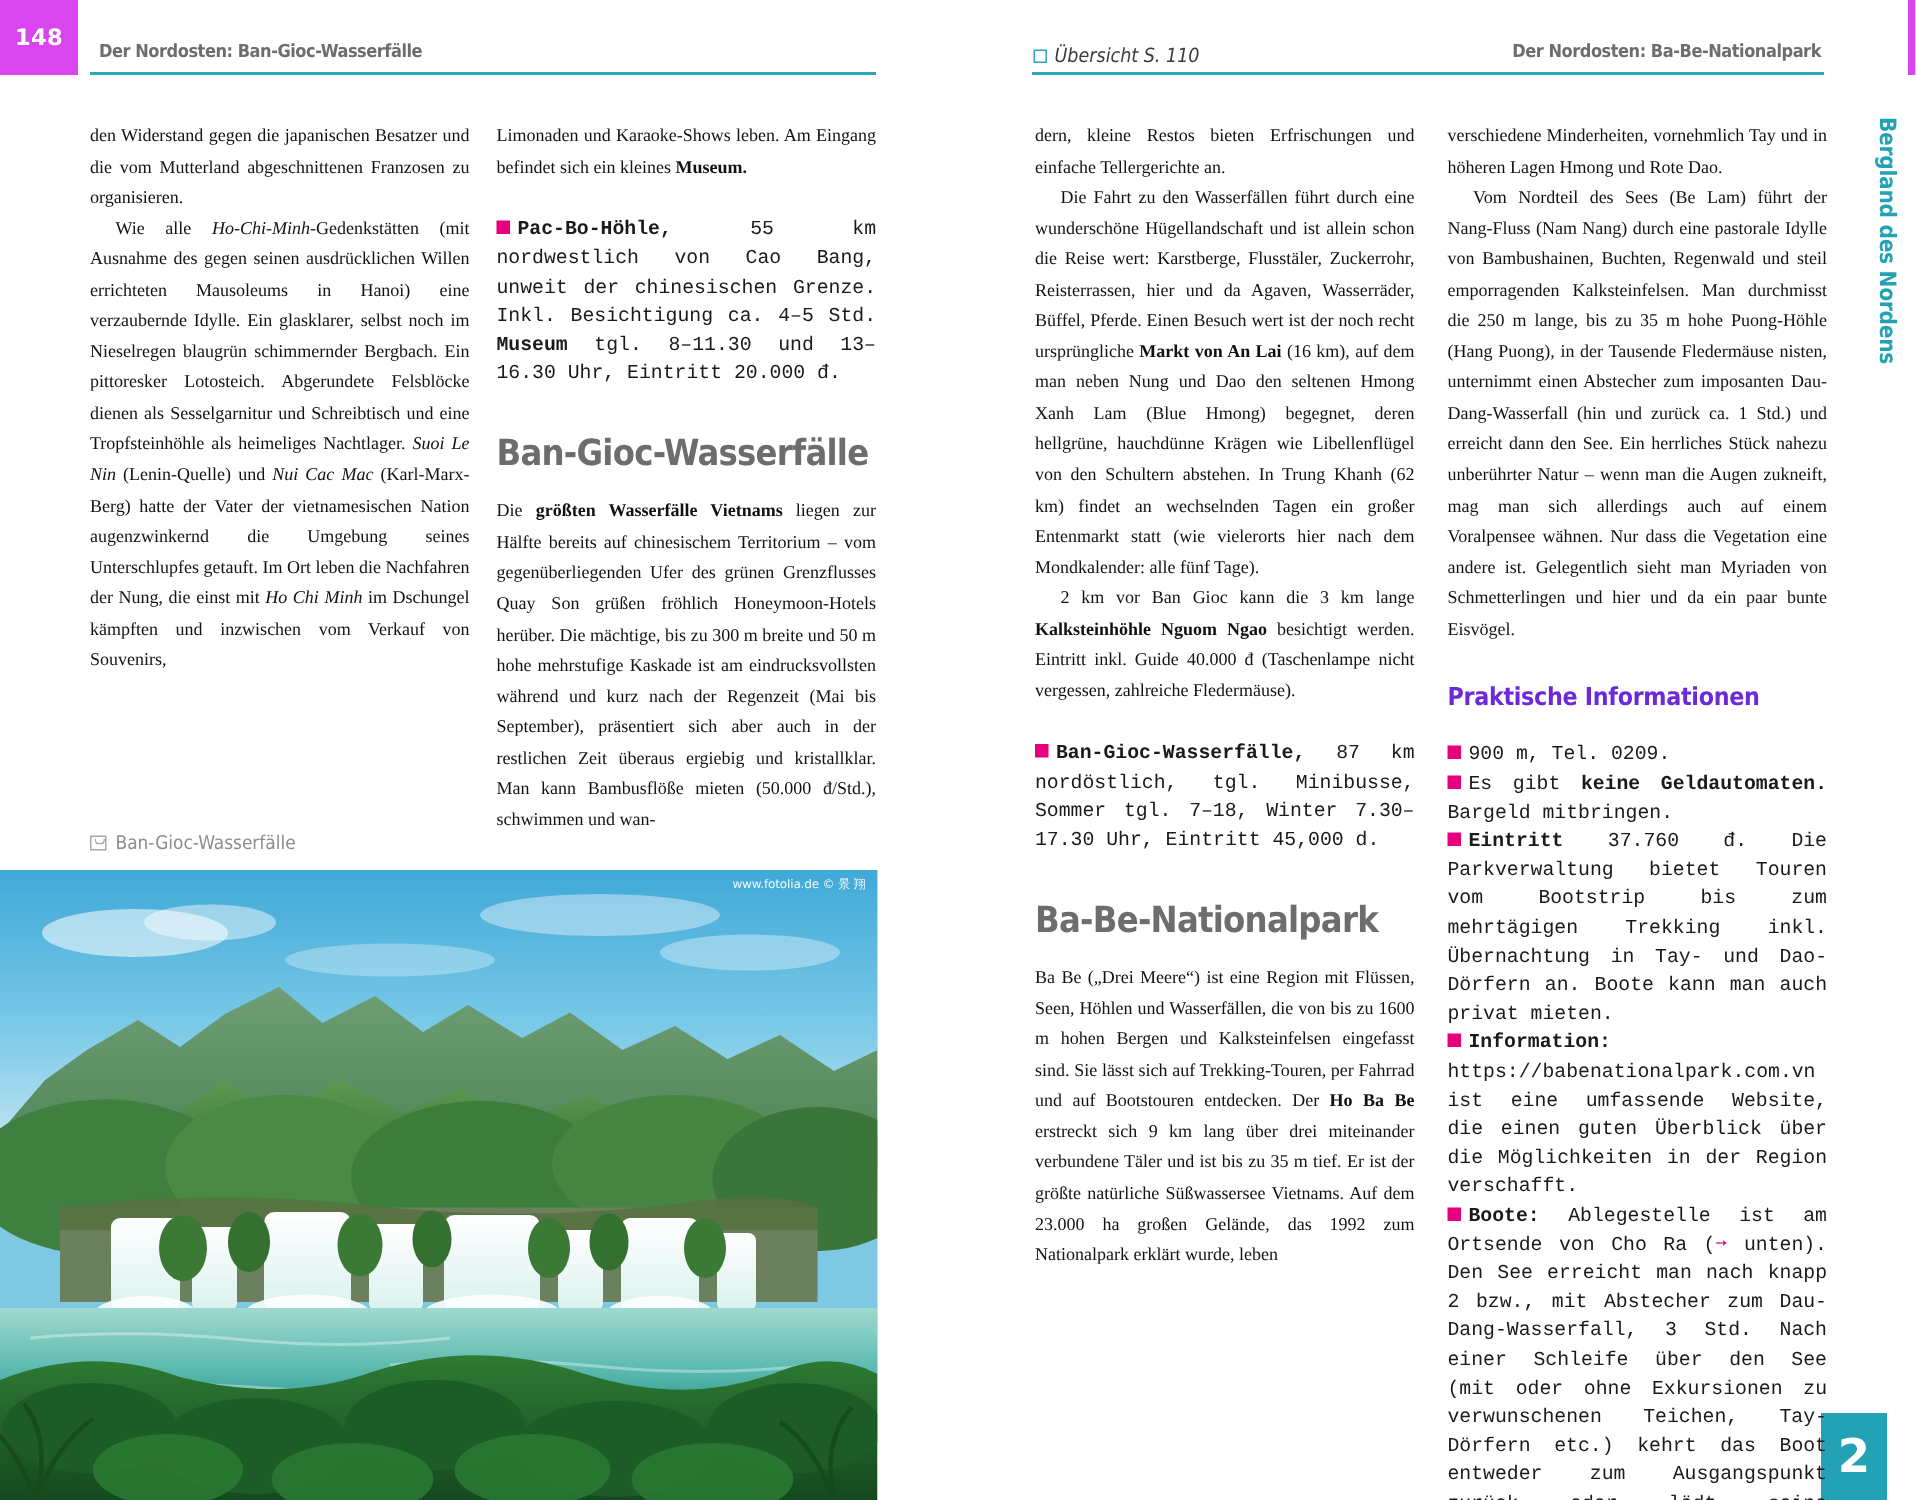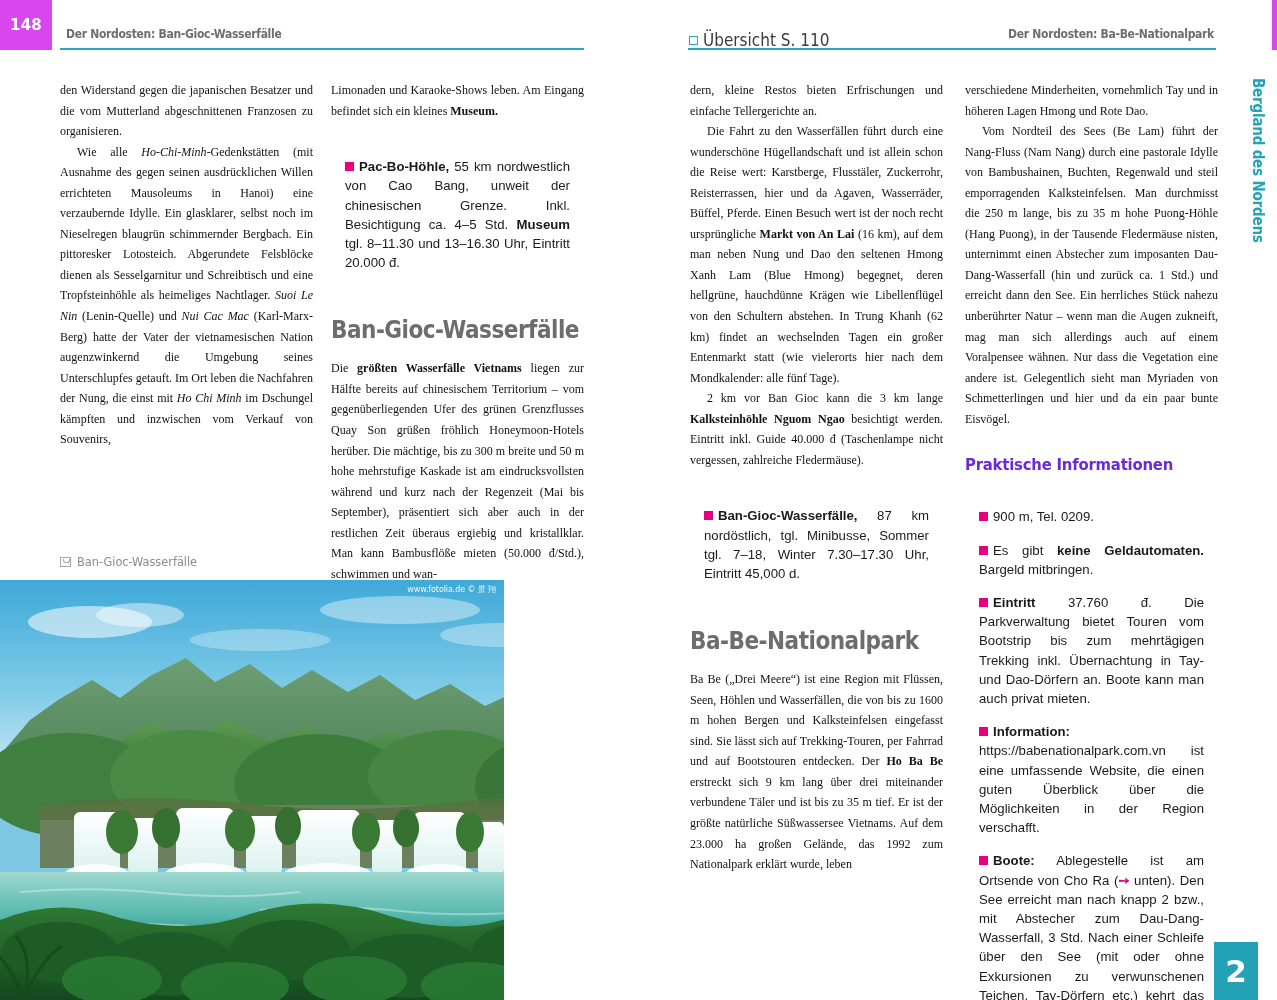--- a/index.html
+++ b/index.html
@@ -51,26 +51,27 @@
     white-space: nowrap;
   }
   .running-head.left  { left: 66px; top: 27px; }
   .running-head.right { right: 63px; top: 27px; }
 
   .overview-ref {
     position: absolute;
     left: 689px;
     top: 30px;
     font-family: "DejaVu Sans Condensed", "DejaVu Sans", sans-serif;
-    font-size: 17px;
+    font-size: 13px;
     color: #3b3b3b;
     display: flex;
     align-items: center;
     gap: 5px;
     white-space: nowrap;
+    font-style: italic;
   }
   .sq-icon {
     display: inline-block;
     width: 9px;
     height: 9px;
     border: 1.4px solid #2aa8b8;
     box-sizing: border-box;
   }
 
   
@@ -135,22 +136,22 @@
     text-align: justify;
     color: #111111;
     hyphens: manual;
   }
   p.body.indent { text-indent: 17px; }
   p.body b { font-weight: bold; }
   p.body i { font-style: italic; }
 
   
   .info {
-    margin: 14px;
-    font-family: Liberation Sans, sans-serif;
+    margin: 0;
+    font-family: Liberation Mono, monospace;
     font-size: 13.2px;
     line-height: 19.2px;
     color: #1a1a1a;
     text-align: justify;
     position: relative;
   }
   .info b { font-weight: bold; }
   .bullet {
     display: inline-block;
     width: 9px;
@@ -219,21 +220,21 @@
     border-right: 1.2px solid #a8a8a8;
     border-bottom: 1.2px solid #a8a8a8;
     transform: skewX(0deg);
     border-radius: 0 0 3px 3px;
   }
 
   .photo {
     position: absolute;
     left: 0px;
     top: 580px;
-    width: 504px;
+    width: 585px;
     height: 420px;
     overflow: hidden;
     background: #7ec8e3;
   }
   .photo svg { display: block; }
   .watermark {
     position: absolute;
     right: 8px;
     top: 4px;
     font-family: "DejaVu Sans", sans-serif;

